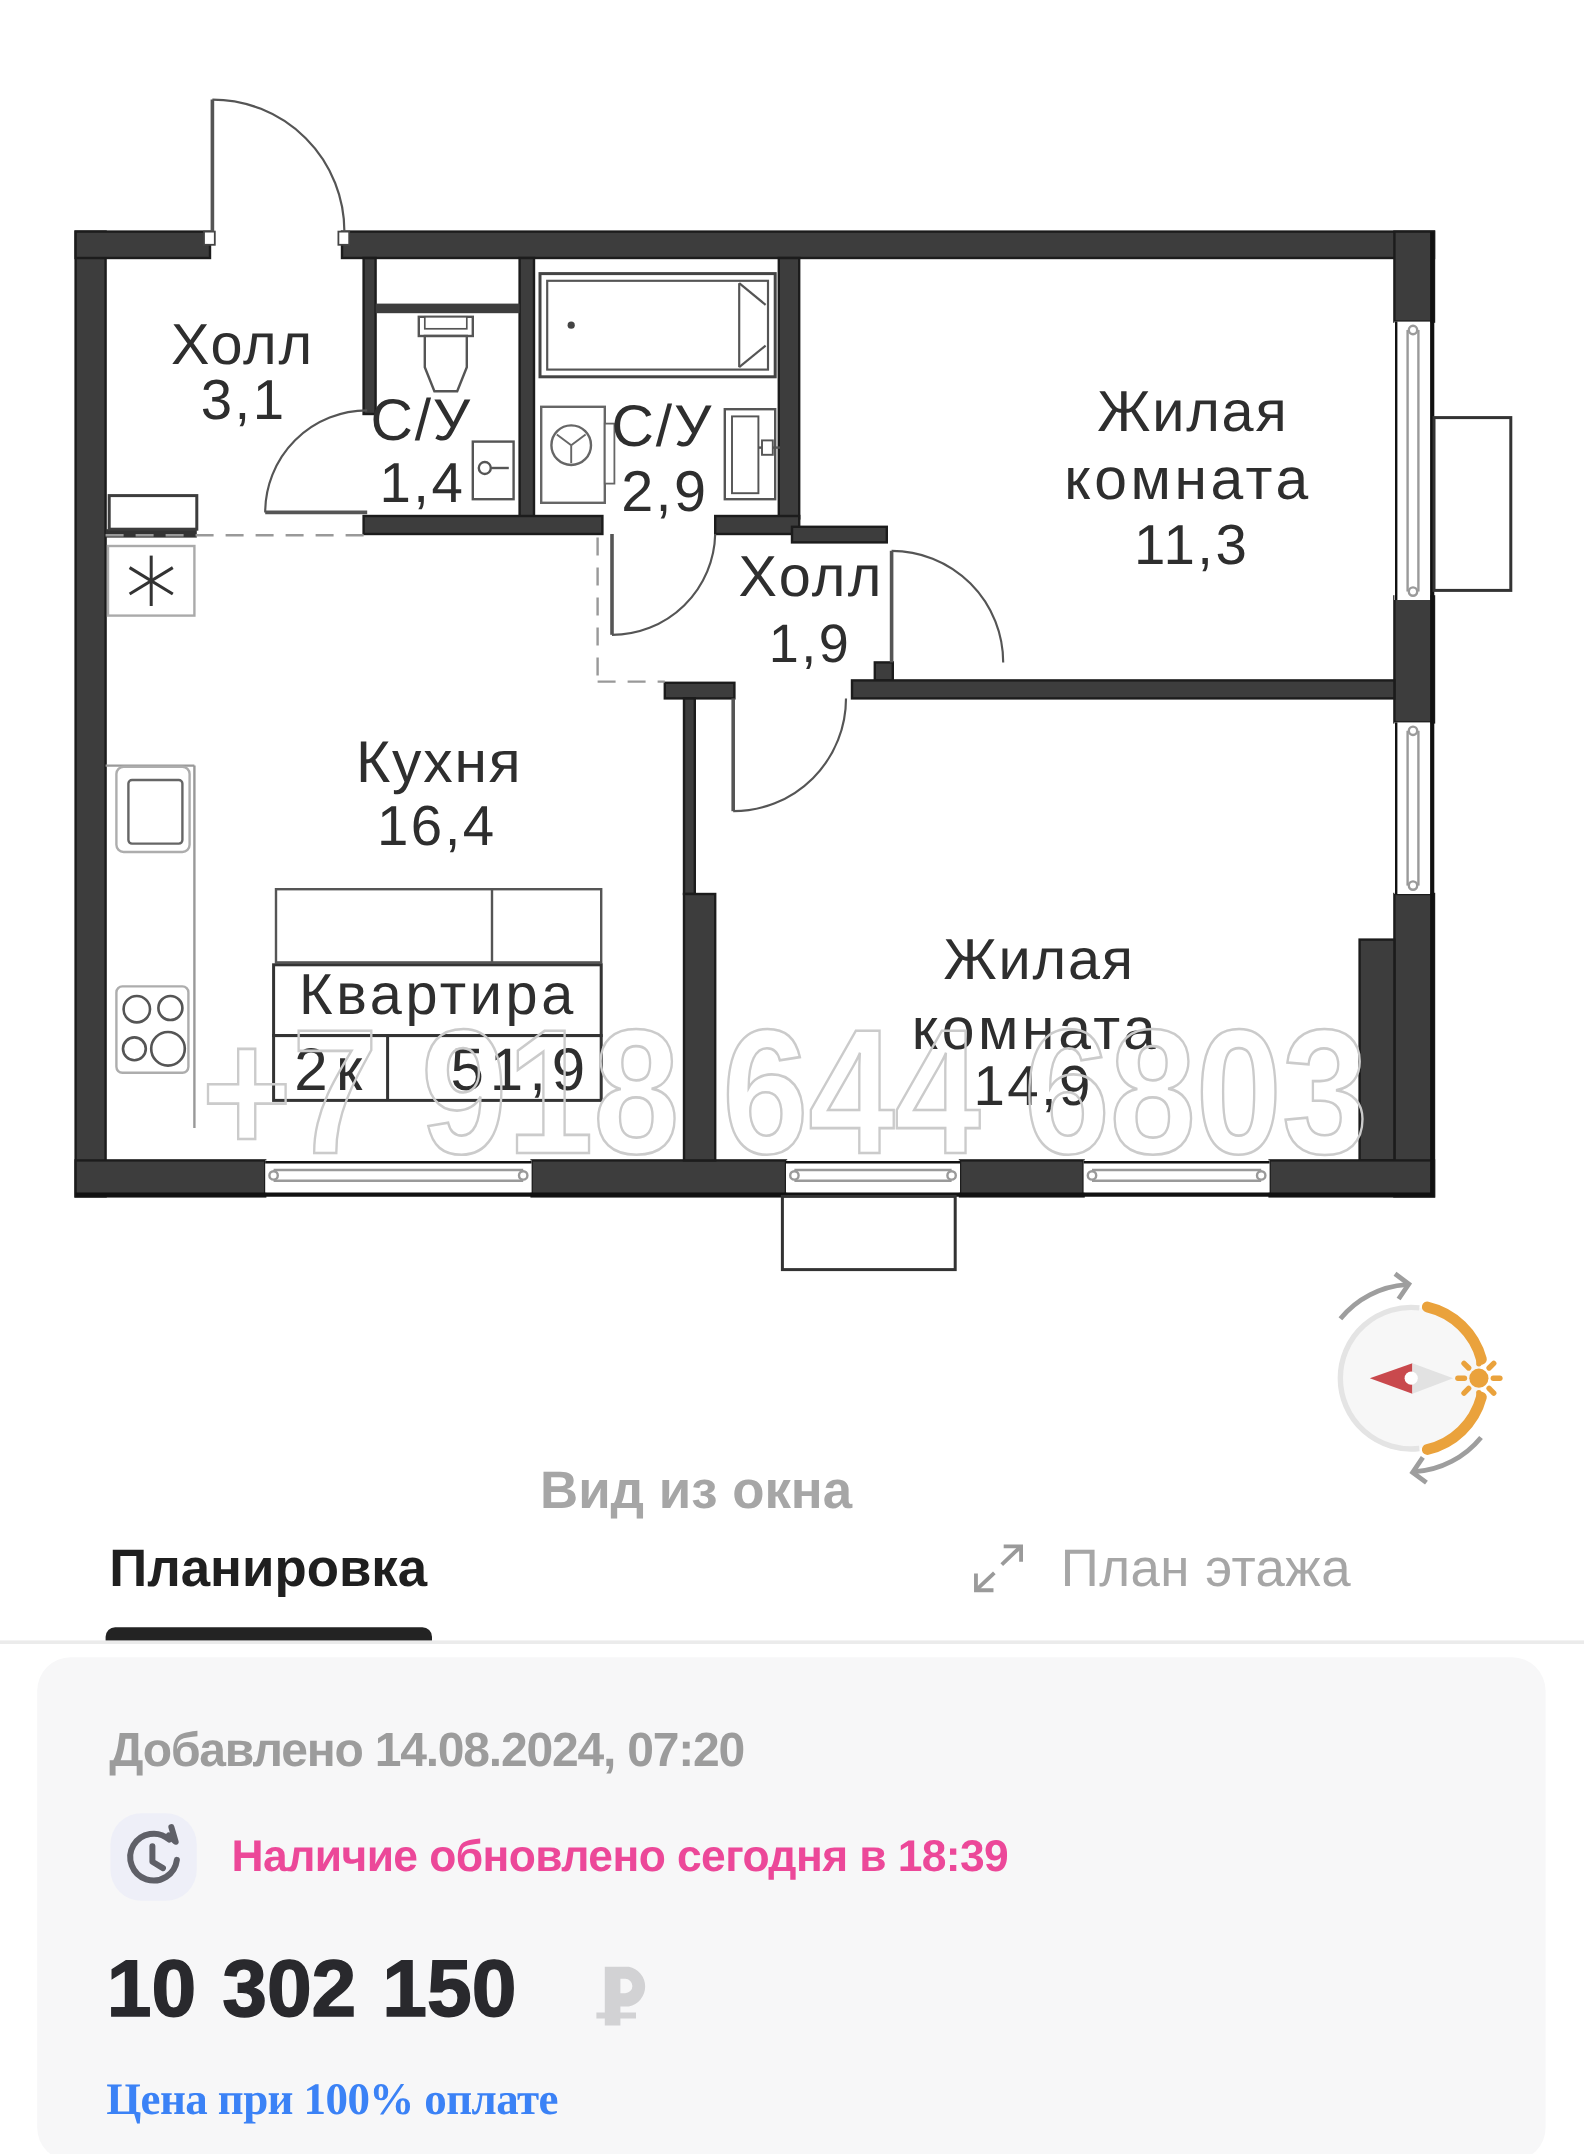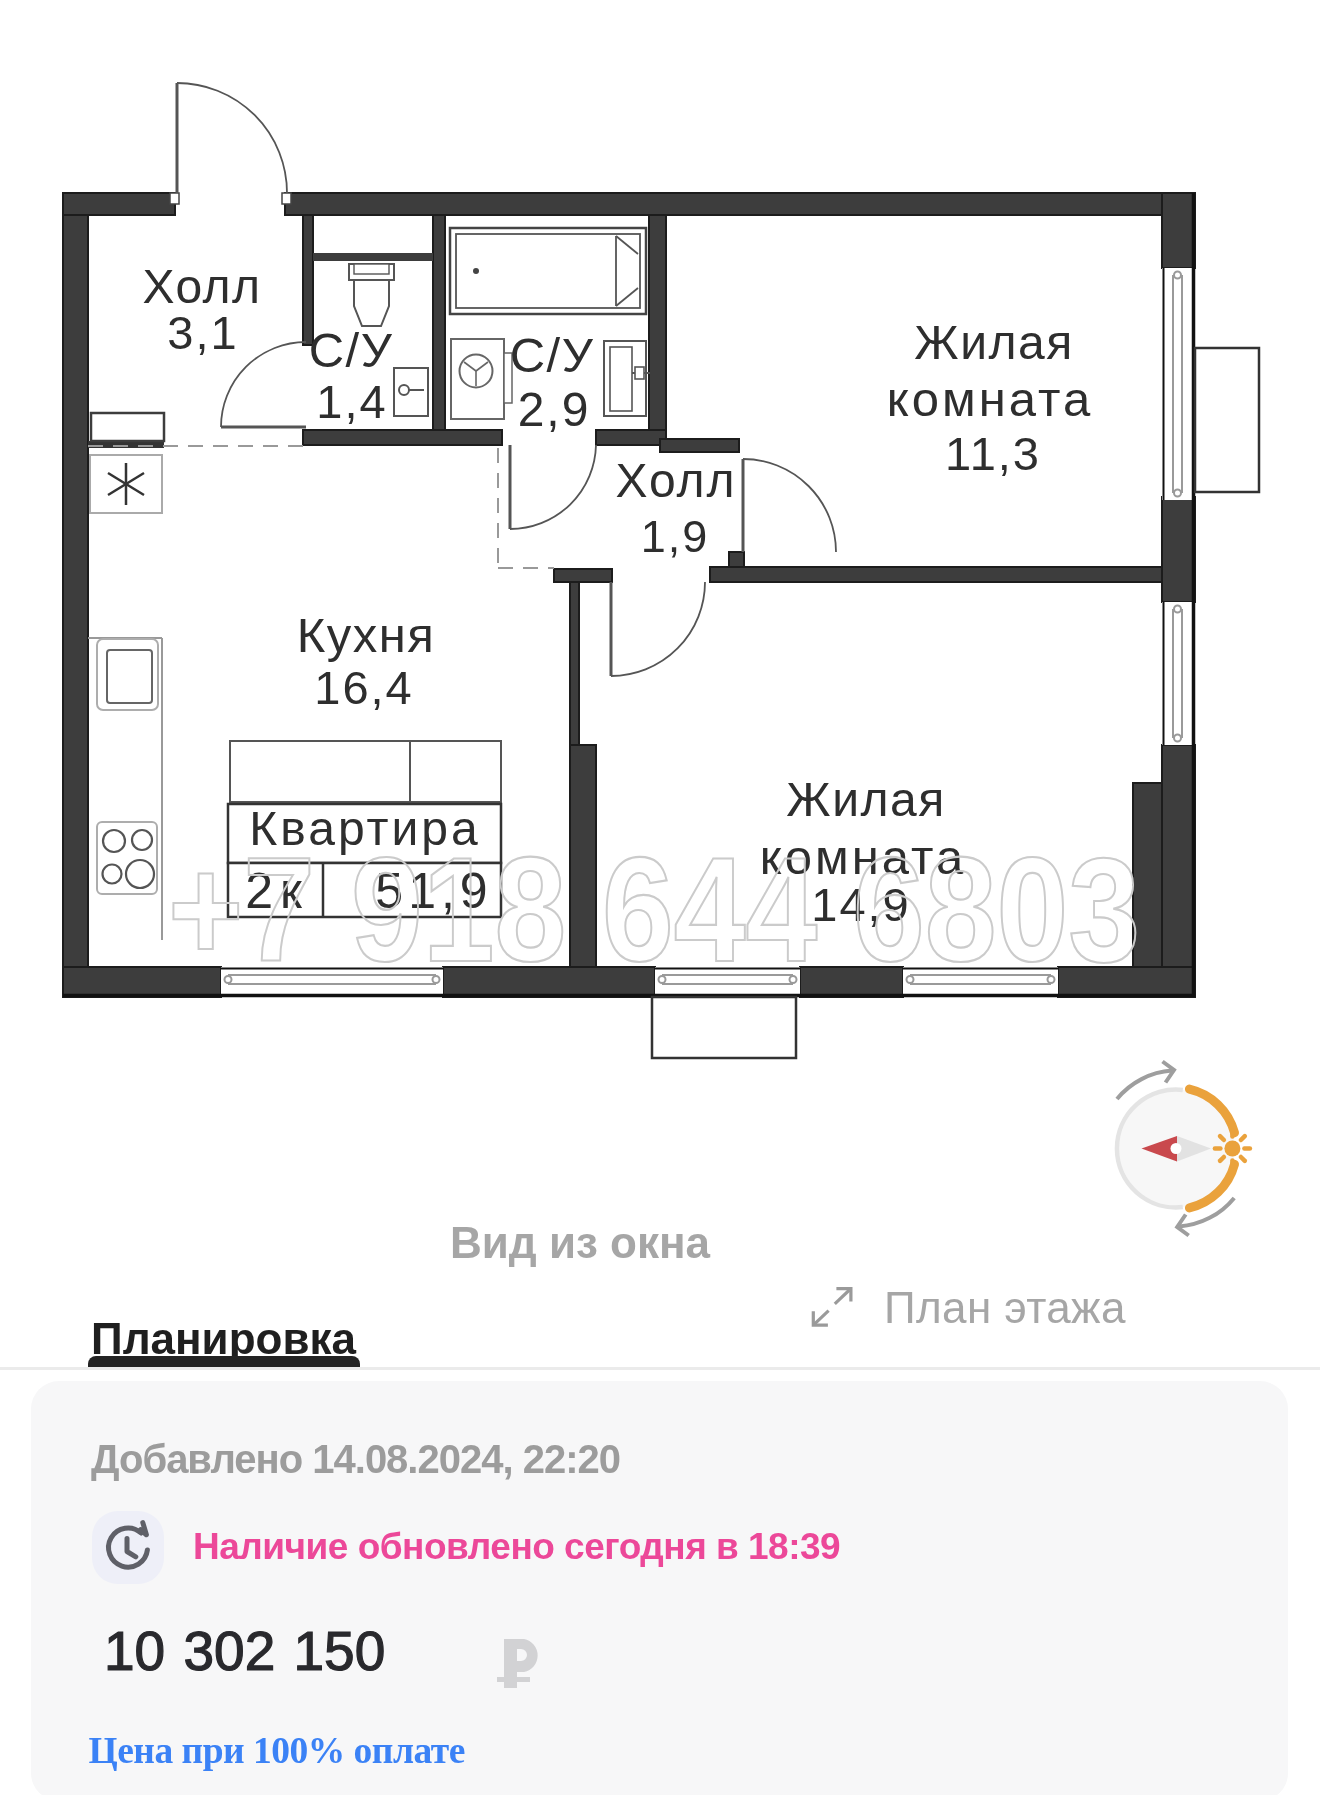--- a/index.html
+++ b/index.html
@@ -225,38 +225,38 @@
     <circle cx="1176" cy="1148.5" r="5.5" fill="#fff"></circle>
     <g fill="none" stroke="#9e9e9e" stroke-width="4">
       <path d="M1117,1099 A78,78 0 0 1 1172,1070.6"></path>
       <path d="M1162.5,1061.5 L1174,1070 L1165.5,1082.5"></path>
       <path d="M1234.2,1197.9 A78,78 0 0 1 1179.2,1226.4"></path>
       <path d="M1188.7,1235.5 L1177.2,1227 L1185.7,1214.5"></path>
     </g>
   </g>
 </svg>
 
-<div class="abs" style="left:91px;top:1283px;font-size:44px;font-weight:700;color:#1f1f1f;margin-top:31px;">Планировка</div>
+<div class="abs" style="left:91px;top:1283px;font-size:44px;font-weight:700;color:#1f1f1f;">Планировка</div>
 <div class="abs" style="left:450px;top:1218px;font-size:44px;font-weight:700;color:#a6a6a6;">Вид из окна</div>
 <div class="abs" style="left:884px;top:1283px;font-size:44px;font-weight:400;color:#a6a6a6;letter-spacing:0.4px;">План этажа</div>
 <svg class="abs" style="left:806px;top:1284px" width="52" height="52" viewBox="0 0 52 52" fill="none" stroke="#9a9a9a" stroke-width="3.2" stroke-linejoin="miter">
   <line x1="28.8" y1="19.8" x2="43.4" y2="6"></line>
   <polyline points="30.4,4.6 44.9,4.6 44.9,17.5"></polyline>
   <line x1="22.6" y1="26.7" x2="7.6" y2="40.9"></line>
   <polyline points="7.3,27.3 7.3,41.2 21.9,41.2"></polyline>
 </svg>
 <div class="abs" style="left:88px;top:1356px;width:272px;height:12px;background:#232323;border-radius:8px 8px 0 0;"></div>
 <div class="abs" style="left:0;top:1367px;width:1320px;height:2.5px;background:#ebebeb;"></div>
 
 <div class="abs" style="left:31px;top:1381px;width:1257px;height:420px;background:#f7f7f8;border-radius:28px;"></div>
-<div class="abs" style="left:91px;top:1437px;font-size:40px;font-weight:600;color:#9c9c9c;letter-spacing:-1px;">Добавлено 14.08.2024, 22:20</div>
+<div class="abs" style="left:91px;top:1437px;font-size:40px;font-weight:600;color:#9c9c9c;letter-spacing:-1px;">Добавлено 14.08.2024, 07:20</div>
 <div class="abs" style="left:92px;top:1511px;width:72px;height:73px;background:#eeeff8;border-radius:26px;"></div>
 <svg class="abs" style="left:92px;top:1511px" width="72" height="73" viewBox="0 0 72 73" fill="none" stroke="#5f6068" stroke-width="4.5" stroke-linecap="round" stroke-linejoin="round">
   <path d="M55.4,38.9 A19.5,19.5 0 1 1 49.0,22.0" stroke-width="5"></path>
   <path d="M50.8,11.6 L54.4,23.8 L48.6,18.6" stroke-width="5"></path>
   <path d="M35,27.5 L35,40.5 L43.8,45.8" stroke-width="5"></path>
 </svg>
 <div class="abs" style="left:193px;top:1526px;font-size:37px;letter-spacing:-0.5px;font-weight:700;color:#ec4899;">Наличие обновлено сегодня в 18:39</div>
-<div class="abs" style="left:104px;top:1619px;font-size:55px;font-weight:400;color:#29292d;word-spacing:3px;-webkit-text-stroke:1.2px #29292d;">10&nbsp;302&nbsp;150</div>
+<div class="abs" style="left:89px;top:1619px;font-size:67px;font-weight:700;color:#29292d;word-spacing:3px;-webkit-text-stroke:1.2px #29292d;">10&nbsp;302&nbsp;150</div>
 <svg class="abs" style="left:490px;top:1630px" width="60" height="62" viewBox="0 0 60 62">
   <path fill="#d2d2d4" fill-rule="evenodd" d="M14,9 H34 A16.8,16.8 0 0 1 34,42 H27 V47 H40 V52 H27 V58 H14 V52 H7 V47 H14 Z M27,19 H31 A6,6 0 0 1 31,31 H27 Z"></path>
 </svg>
 <div class="abs" style="left:88.5px;top:1729px;font-size:37.5px;letter-spacing:-0.5px;font-weight:700;color:#3b82f6;font-family:Liberation Serif, serif;">Цена при 100% оплате</div>
 
 </body></html>

